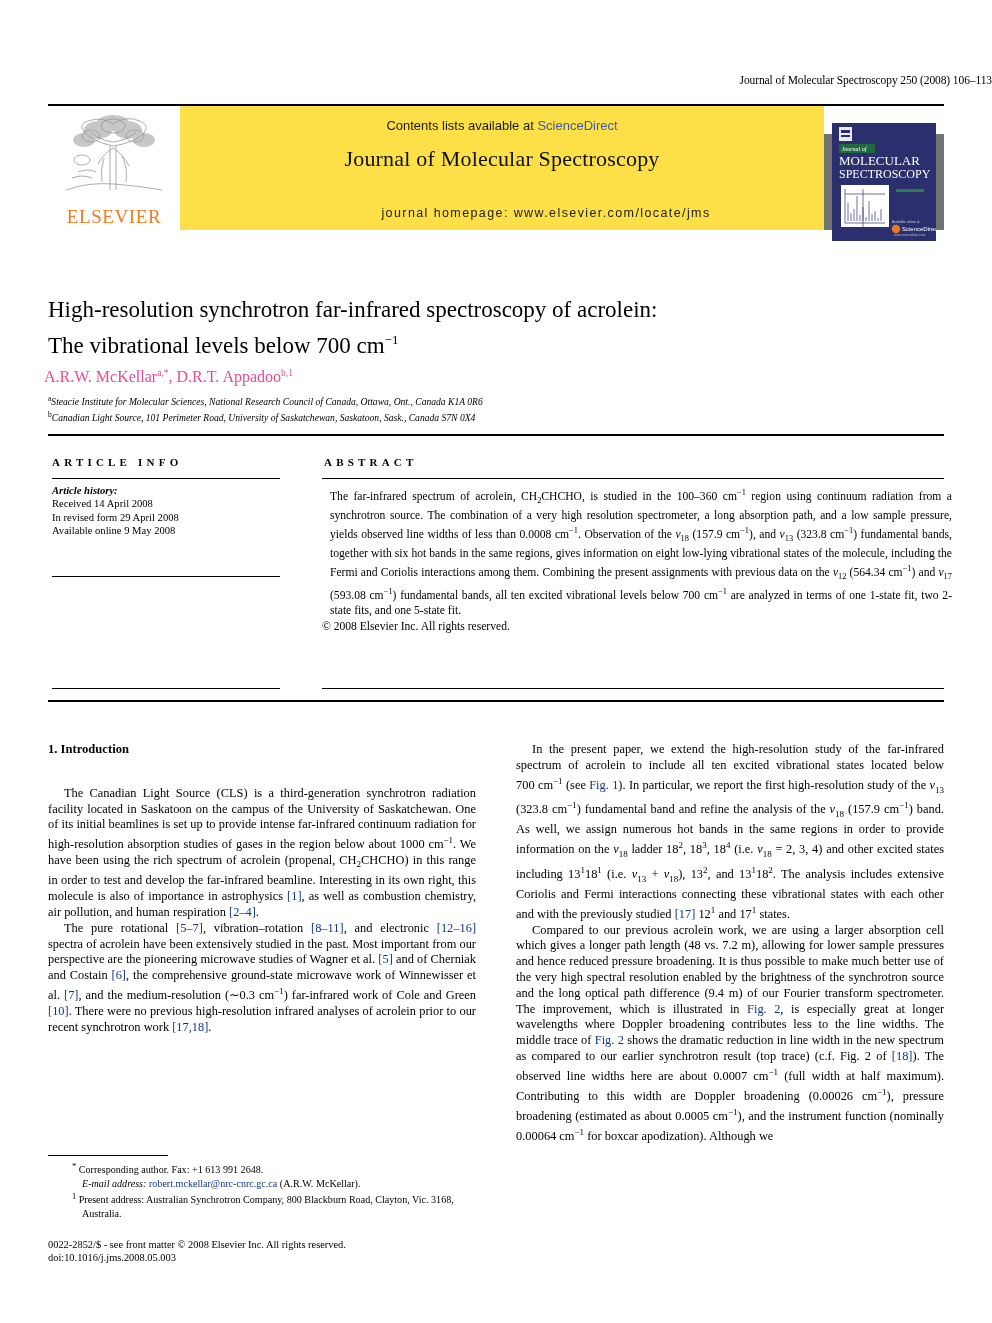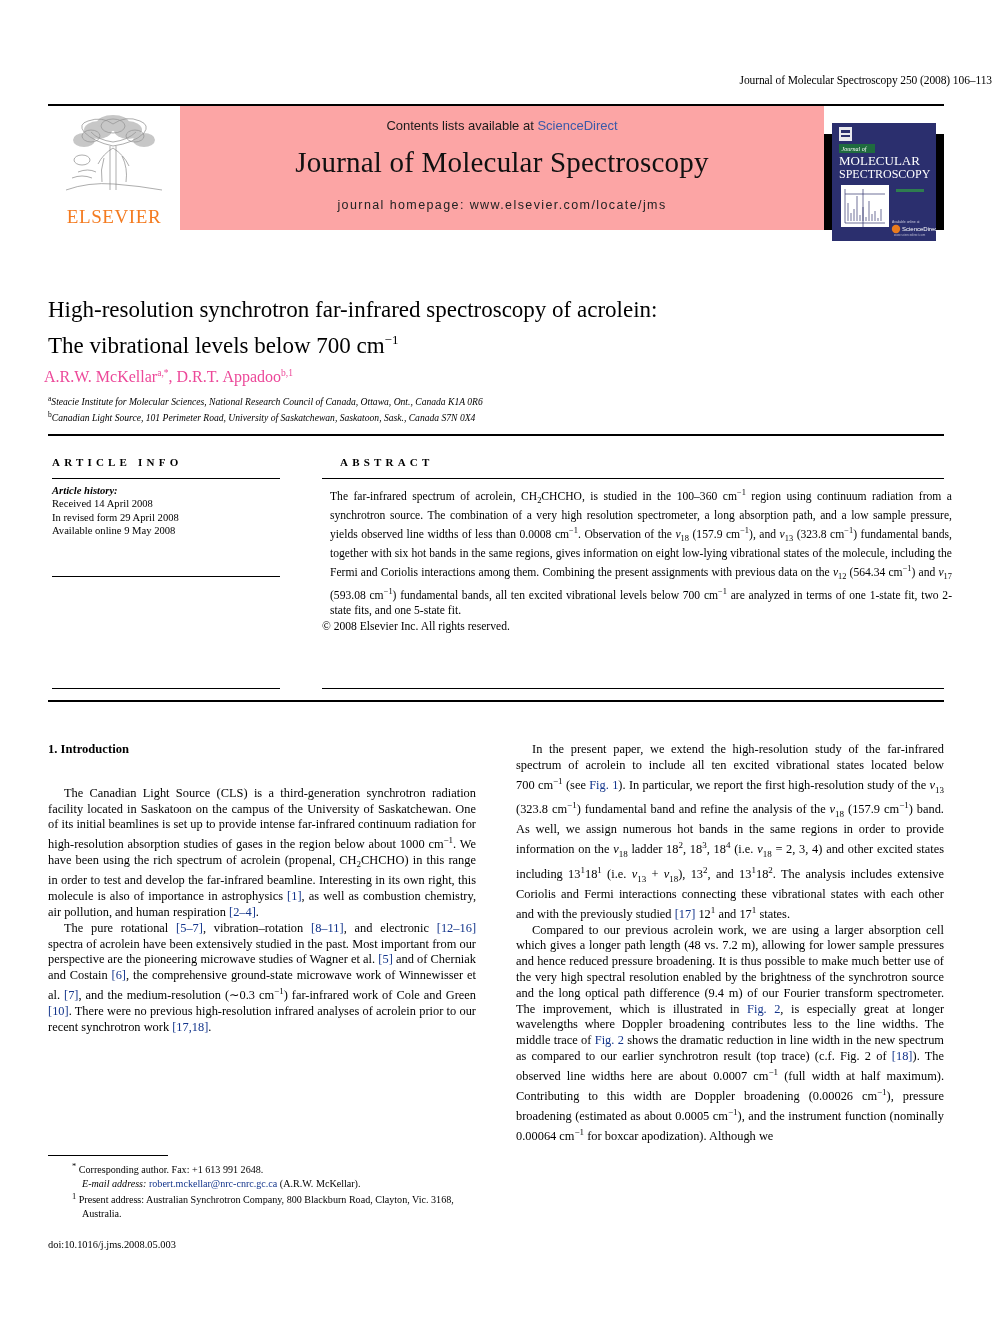--- a/index.html
+++ b/index.html
@@ -67,59 +67,60 @@
     left: 6px; bottom: 2px;
     width: 120px;
     text-align: center;
     font-family: "Liberation Serif", serif;
     font-size: 19px;
     letter-spacing: 0.6px;
     color: #F47B20;
   }
   .center-block {
     flex: 1 1 auto;
-    background: #fca5a5;
+    background: #fde047;
     position: relative;
   }
   .contents-line {
     position: absolute;
     left: 0; top: 12px;
     width: 100%;
     text-align: center;
     font-family: "Liberation Sans", sans-serif;
     font-size: 13px;
     color: #1a1a1a;
   }
   .contents-line .sd {
     color: #3B5AA8;
   }
   .journal-title {
     position: absolute;
     left: 0; top: 40px;
     width: 100%;
     text-align: center;
     font-family: "Liberation Serif", serif;
-    font-size: 29px;
+    font-size: 22px;
     color: #111;
     letter-spacing: 0.2px;
   }
   .homepage-line {
     position: absolute;
-    left: 0; bottom: 18px;
+    left: 0; bottom: 10px;
     width: 100%;
     text-align: center;
     font-family: "Liberation Sans", sans-serif;
     font-size: 12.5px;
     letter-spacing: 1.4px;
     color: #222;
+    padding-left: 44px;
   }
   .cover-block {
     width: 120px;
     flex: 0 0 120px;
-    background: #000000;
+    background: #737373;
     position: relative;
     display: flex;
     align-items: center;
     justify-content: center;
     margin-top: 28px;
   }
   .cover-art {
     width: 104px;
     height: 118px;
     background: #2b2f6e;
@@ -180,21 +181,21 @@
   .infohead {
     position: absolute;
     left: 52px; top: 456px;
     font-family: "Liberation Serif", serif;
     font-weight: bold;
     font-size: 11px;
     letter-spacing: 4.2px;
   }
   .abshead {
     position: absolute;
-    left: 340px; top: 456px;
+    left: 324px; top: 456px;
     font-family: "Liberation Serif", serif;
     font-weight: bold;
     font-size: 11px;
     letter-spacing: 4.2px;
   }
   .info-rule-1 {
     position: absolute;
     left: 52px; top: 478px;
     width: 228px;
     border-top: 1.6px solid #000;
@@ -464,16 +465,17 @@
       <span class="link">robert.mckellar@nrc-cnrc.gc.ca</span>
       <span>(A.R.W. McKellar).</span>
     </p>
     <p class="fn">
       <sup>1</sup>
       <span>Present address: Australian Synchrotron Company, 800 Blackburn Road, Clayton, Vic. 3168, Australia.</span>
     </p>
   </div>
 
   <div class="issn-block">
+    <div>0022-2852/$ - see front matter © 2008 Elsevier Inc. All rights reserved.</div>
     <div>doi:10.1016/j.jms.2008.05.003</div>
   </div>
 
 </div>
 
 </body></html>

